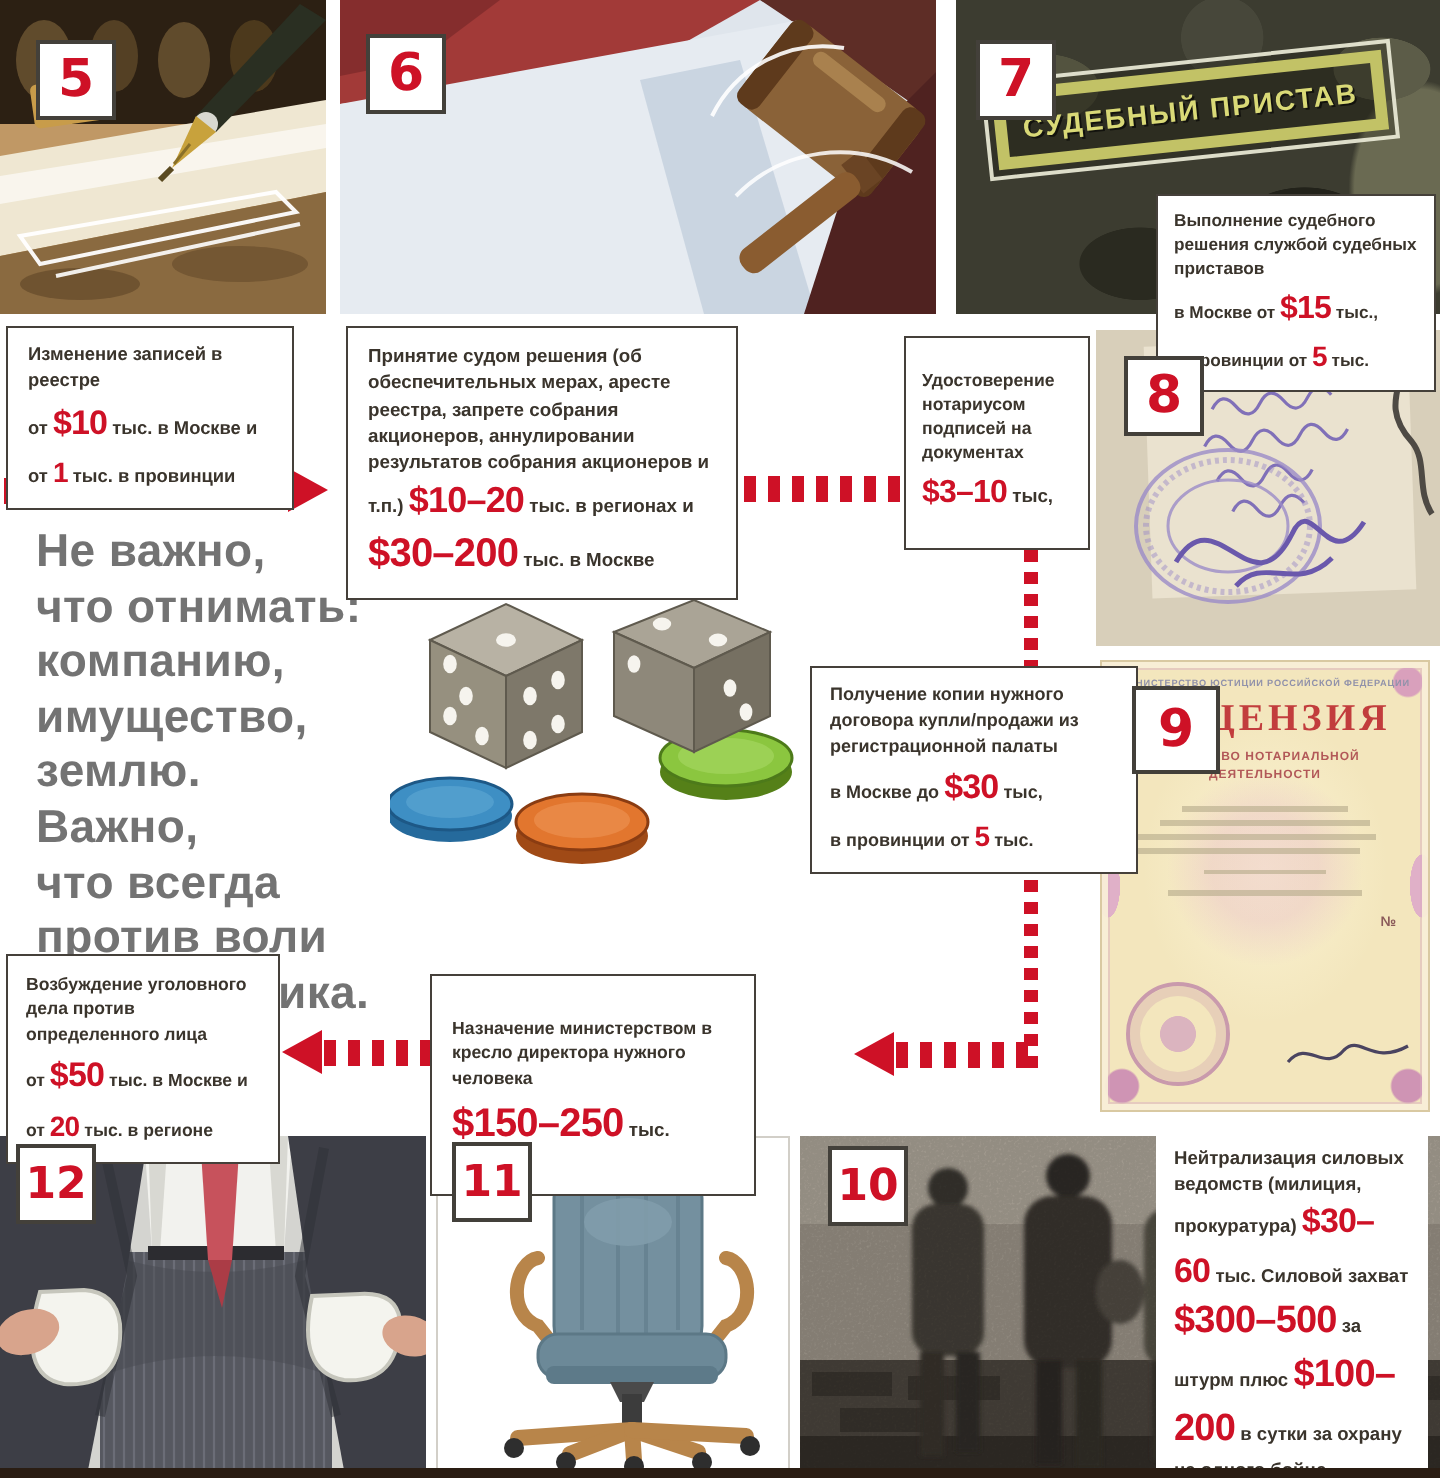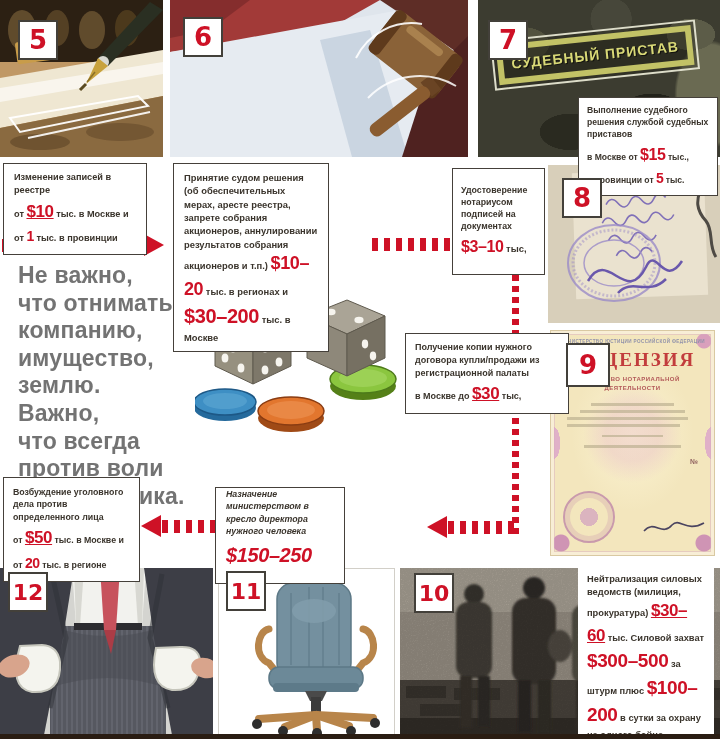--- a/index.html
+++ b/index.html
@@ -9,21 +9,21 @@
   .badge{position:absolute;width:40px;height:40px;background:#fff;border:2px solid #43403a;
          box-sizing:border-box;display:flex;align-items:center;justify-content:center;
          color:#ce1126;font-weight:bold;font-size:26px;z-index:6;font-family:"DejaVu Sans",sans-serif;}
   .badge.two{font-size:22px;}
   .box{position:absolute;background:#fff;border:1px solid #45403a;box-sizing:border-box;
        padding:7px 10px;z-index:4;}
   .box.noborder{border:none;}
   .t{font-weight:bold;color:#3a342c;font-size:9.4px;line-height:1.42;margin:0;}
   .row{margin-top:3px;}
   .amt{color:#ce1126;font-weight:bold;letter-spacing:-0.4px;}
-  .a14{font-size:14px;} .a16{font-size:16px;} .a17{font-size:17px;text-decoration:underline;}
+  .a14{font-size:14px;} .a16{font-size:16px;} .a17{font-size:17px;}
   .a18{font-size:18px;} .a19{font-size:19px;} .a20{font-size:20px;}
   .quote{position:absolute;left:18px;top:262px;width:235px;font-weight:bold;font-size:23px;
          line-height:1.2;color:#737373;white-space:pre-line;z-index:3;letter-spacing:0.2px;}
   
   .dashes-h{position:absolute;height:13px;z-index:2;
             background:repeating-linear-gradient(90deg,#ce1126 0 6px,transparent 6px 12px);}
   .head-r{position:absolute;width:0;height:0;z-index:2;
           border-top:11px solid transparent;border-bottom:11px solid transparent;
           border-left:20px solid #ce1126;}
   .head-l{position:absolute;width:0;height:0;z-index:2;
@@ -141,21 +141,21 @@
     <p class="t row" style="font-size:8.6px;"><span>в Москве от </span><span class="amt a16">$15</span><span> тыс.,</span></p>
     <p class="t row" style="font-size:8.6px;"><span>в провинции от </span><span class="amt a14">5</span><span> тыс.</span></p>
   </div>
 
   <div class="box" style="left:3px;top:163px;width:144px;min-height:59px;">
     <p class="t" style="font-size:9.2px;">Изменение записей в реестре</p>
     <p class="t row" style="font-size:9.2px;"><span>от </span><span class="amt a17">$10</span><span> тыс. в Москве и</span></p>
     <p class="t row" style="font-size:9.2px;"><span>от </span><span class="amt a14">1</span><span> тыс. в провинции</span></p>
   </div>
 
-  <div class="box" style="left:173px;top:163px;width:156px;min-height:99px;">
+  <div class="box" style="left:173px;top:163px;width:196px;min-height:99px;">
     <p class="t"><span>Принятие судом решения (об обеспечительных мерах, аресте реестра, запрете собрания акционеров, аннулировании результатов собрания акционеров и т.п.) </span><span class="amt a18">$10–20</span><span> тыс. в регионах и </span><span class="amt a20">$30–200</span><span> тыс. в Москве</span></p>
   </div>
 
   <div class="box" style="left:452px;top:168px;width:93px;min-height:60px;padding:16px 8px;">
     <p class="t" style="font-size:8.8px;line-height:1.35;">Удостоверение нотариусом подписей на документах</p>
     <p class="t row"><span class="amt a16">$3–10</span><span> тыс,</span></p>
   </div>
 
   <div class="panel" style="left:548px;top:165px;width:172px;height:158px;">
     <svg width="172" height="158" viewBox="0 0 172 158">
@@ -235,20 +235,21 @@
         <ellipse cx="164" cy="38" rx="4.6" ry="3.2"></ellipse>
       <ellipse cx="122" cy="50" rx="3.2" ry="4.4"></ellipse>
       <ellipse cx="170" cy="62" rx="3.2" ry="4.4"></ellipse>
         <ellipse cx="178" cy="74" rx="3.2" ry="4.4"></ellipse>
     </g>
   </svg>
 
   <div class="box" style="left:405px;top:333px;width:164px;min-height:70px;padding:7px 9px;">
     <p class="t" style="font-size:9px;">Получение копии нужного договора купли/продажи из регистрационной палаты</p>
     <p class="t row" style="font-size:9px;"><span>в Москве до </span><span class="amt a17">$30</span><span> тыс,</span></p>
+    <p class="t row" style="font-size:9px;"><span>в провинции от </span><span class="amt a14">5</span><span> тыс.</span></p>
   </div>
 
   <div class="panel license" style="left:550px;top:330px;width:165px;height:226px;">
     <div class="lic-head">МИНИСТЕРСТВО ЮСТИЦИИ РОССИЙСКОЙ ФЕДЕРАЦИИ</div>
     <div class="lic-title">ЛИЦЕНЗИЯ</div>
     <div class="lic-sub">на право нотариальной деятельности</div>
     <div class="lic-bars">
       <div class="lic-bar" style="width:64%;margin-left:18%;"></div>
       <div class="lic-bar" style="width:80%;margin-left:10%;"></div>
       <div class="lic-bar" style="width:92%;"></div>
@@ -262,21 +263,21 @@
       <path d="M2,18 C12,6 20,24 30,12 C38,4 44,20 62,10" stroke="#4a4460" stroke-width="1.6" fill="none"></path>
     </svg>
   </div>
 
   <div class="box" style="left:3px;top:477px;width:137px;min-height:68px;padding:8px 9px;">
     <p class="t" style="font-size:8.8px;">Возбуждение уголовного дела против определенного лица</p>
     <p class="t row" style="font-size:8.8px;"><span>от </span><span class="amt a17">$50</span><span> тыс. в Москве и</span></p>
     <p class="t row" style="font-size:8.8px;"><span>от </span><span class="amt a14">20</span><span> тыс. в регионе</span></p>
   </div>
 
-  <div class="box" style="left:215px;top:487px;width:130px;min-height:58px;padding:0 10px;font-style:italic;">
+  <div class="box" style="left:215px;top:487px;width:163px;min-height:58px;padding:20px 10px;">
     <p class="t" style="font-size:8.8px;">Назначение министерством в кресло директора нужного человека</p>
     <p class="t row"><span class="amt a20">$150–250</span><span> тыс.</span></p>
   </div>
 
   <div class="dashes-h" style="left:2px;top:239px;width:142px;"></div>
   <div class="head-r" style="left:144px;top:234px;"></div>
 
   <div class="dashes-h" style="left:372px;top:238px;width:114px;"></div>
   <div class="head-r" style="left:486px;top:233px;"></div>
 

